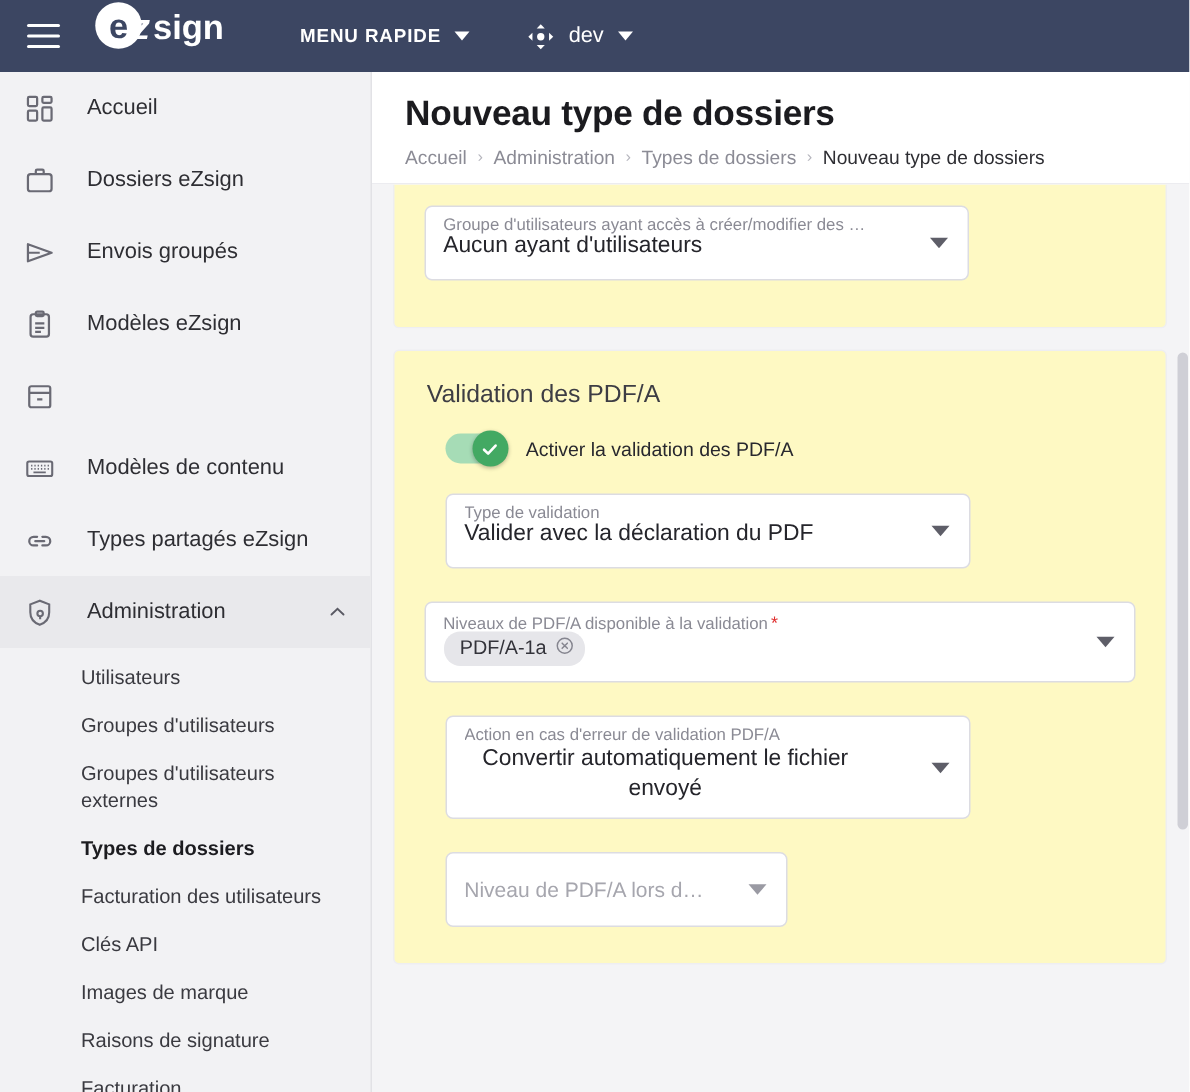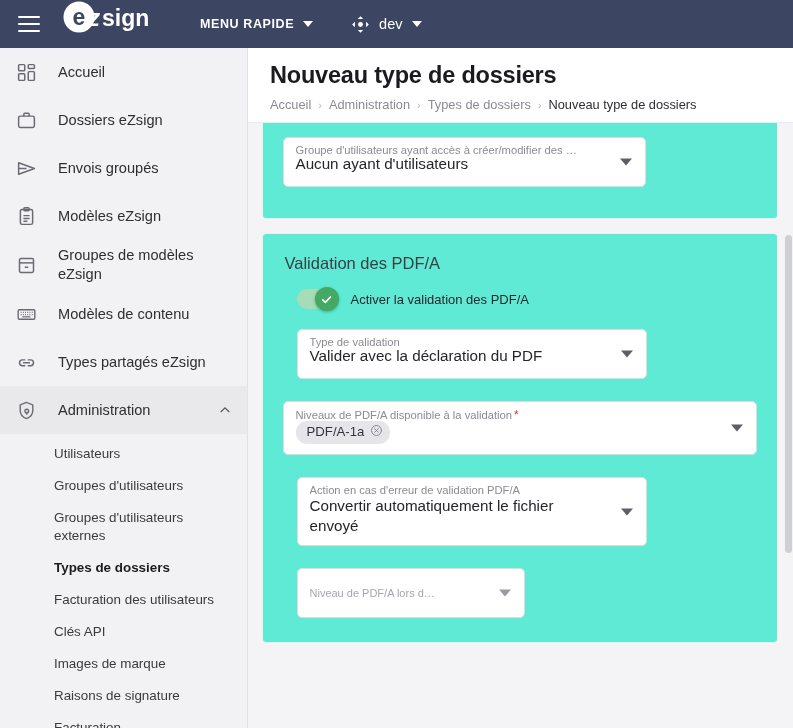--- a/index.html
+++ b/index.html
@@ -106,21 +106,21 @@
 
   .scrollarea {
     position: relative;
     height: 601px;
     background: #f4f4f6;
     padding: 0 12px 0 10px;
     overflow: hidden;
   }
 
   .card {
-    background: #5eead4;
+    background: #fef9c3;
     border: 1px solid #eeeef1;
     border-radius: 4px;
     margin: 0 auto;
     width: 516px;
   }
   .card.first { margin-top: 0; border-top: none; border-radius: 0 0 4px 4px; height: 96px; padding: 14px 20px 0 20px; }
   .card.second { margin-top: 14px; padding: 20px 20px 24px 20px; }
 
   .section-title {
     font-size: 16.5px; color: #3d3d44; margin: 0 0 16px 2px;
@@ -146,21 +146,21 @@
   }
   .field-arrow {
     position: absolute; right: 13px; top: 50%;
     transform: translateY(-50%);
     width: 0; height: 0;
     border-left: 6px solid transparent;
     border-right: 6px solid transparent;
     border-top: 7px solid #5e5e68;
   }
   .field.placeholder-only { padding-top: 14px; padding-bottom: 14px; }
-  .field-placeholder { font-size: 11px; color: #a6a6ae; line-height: 20px; }
+  .field-placeholder { font-size: 14px; color: #a6a6ae; line-height: 20px; }
   .field.placeholder-only .field-arrow { border-top-color: #9a9aa3; }
 
   
   .toggle-row { display: flex; align-items: center; margin: 0 0 20px 14px; }
   .switch {
     position: relative; width: 40px; height: 20px;
     background: #a6dcb6; border-radius: 10px; cursor: pointer;
     margin-right: 14px;
   }
   .switch .thumb {
@@ -287,21 +287,20 @@
     </div>
 
     <div class="nav-item">
       <span class="nav-icon">
         <svg width="21" height="21" viewBox="0 0 24 24" fill="none" stroke="#6a6a74" stroke-width="1.7">
           <rect x="4" y="4" width="16" height="16" rx="1.6"></rect>
           <path d="M4 9h16"></path>
           <path d="M10 14h4"></path>
         </svg>
       </span>
-      <span class="nav-label">Groupes de modèles eZsign</span>
     </div>
 
     <div class="nav-item">
       <span class="nav-icon">
         <svg width="21" height="21" viewBox="0 0 24 24" fill="none" stroke="#6a6a74" stroke-width="1.6">
           <rect x="2.5" y="6.5" width="19" height="11" rx="1.4"></rect>
           <g stroke-width="1.3">
             <path d="M5.4 9.6h1M7.9 9.6h1M10.4 9.6h1M12.9 9.6h1M15.4 9.6h1M18 9.6h1"></path>
             <path d="M5.4 12.1h1M7.9 12.1h1M10.4 12.1h1M12.9 12.1h1M15.4 12.1h1M18 12.1h1"></path>
             <path d="M7.2 14.7h9.4"></path>
@@ -403,21 +402,21 @@
             <span class="chip-x">
               <svg width="13" height="13" viewBox="0 0 24 24" fill="none" stroke="#85858f" stroke-width="1.8" stroke-linecap="round">
                 <circle cx="12" cy="12" r="9.2"></circle>
                 <path d="M8.8 8.8 15.2 15.2M15.2 8.8 8.8 15.2"></path>
               </svg>
             </span>
           </span>
           <i class="field-arrow"></i>
         </div>
 
-        <div class="field row-indent" style="width:350px; margin-bottom:22px; padding-top:18px; padding-bottom:9px;">
+        <div class="field row-indent" style="width:350px; margin-bottom:22px; padding-top:18px; padding-bottom:9px;text-align:center;">
           <div class="field-label">Action en cas d'erreur de validation PDF/A</div>
           <div class="field-value" style="width:268px;">Convertir automatiquement le fichier envoyé</div>
           <i class="field-arrow"></i>
         </div>
 
         <div class="field placeholder-only row-indent" style="width:228px;">
           <div class="field-placeholder">Niveau de PDF/A lors d…</div>
           <i class="field-arrow"></i>
         </div>
       </div>

